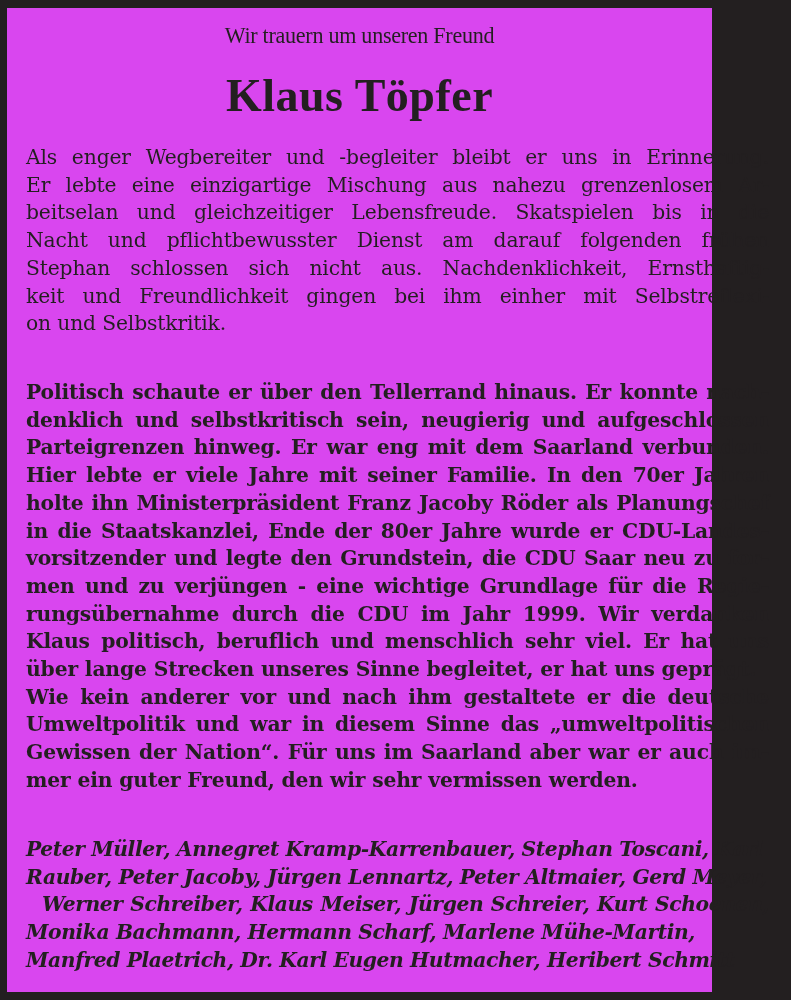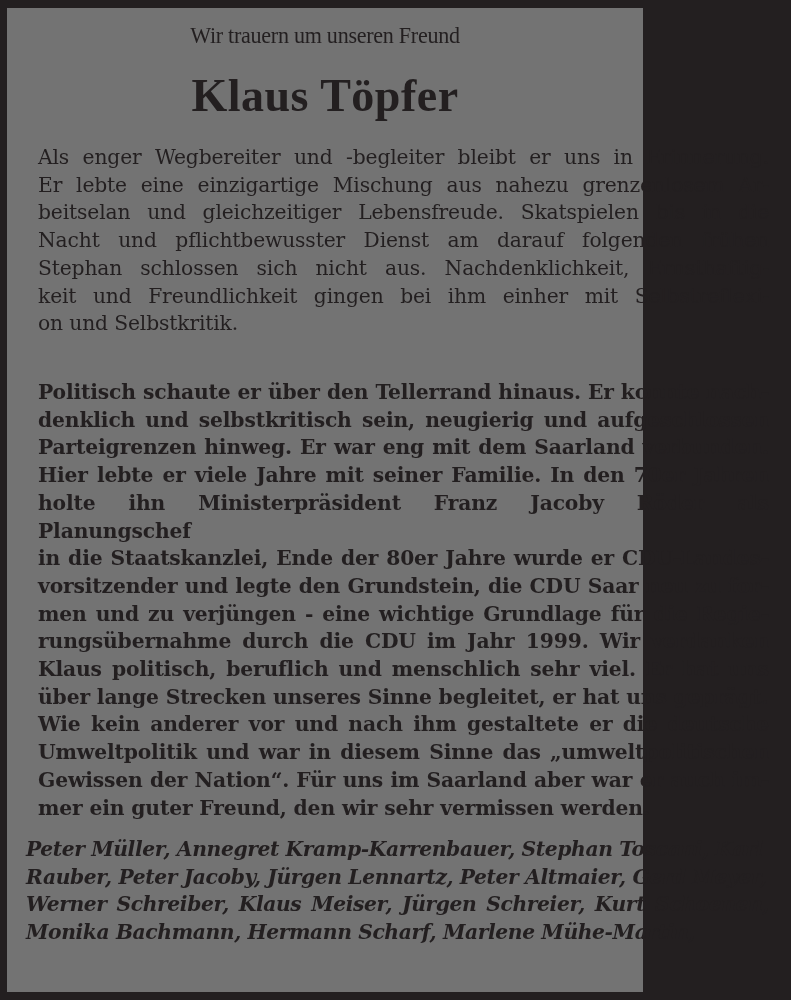--- a/index.html
+++ b/index.html
@@ -1,20 +1,20 @@
 <!DOCTYPE html>
 <html><head>
   <meta charset="utf-8">
   <style>
     html, body { margin: 0; padding: 0; background: #231f20; }
     body { width: 791px; height: 1000px; overflow: hidden; }
     .frame {
       position: absolute; left: 7px; top: 8px;
-      width: 636px; height: 984px;
-      background: #737373;
+      width: 705px; height: 984px;
+      background: #d946ef;
       box-sizing: border-box;
       color: #231f20;
     }
     .intro {
       position: absolute; left: 0; right: 0; top: 14px;
       text-align: center;
       font-family: "Liberation Serif", "DejaVu Serif", serif;
       font-size: 24px;
       letter-spacing: -0.3px;
       transform: scaleX(0.92);
@@ -29,35 +29,35 @@
       letter-spacing: 0.5px;
     }
     .body-text {
       position: absolute; left: 19px; width: 743px;
       font-family: "DejaVu Serif", "Liberation Serif", serif;
       font-size: 20.3px;
       line-height: 27.7px;
       text-align: justify;
       letter-spacing: -0.15px;
     }
-    .body-text .line { display: block; white-space: nowrap; margin-left: 12px; }
+    .body-text .line { display: block; white-space: nowrap; }
     .body-text .line.j { text-align-last: justify; text-align: justify; white-space: normal; }
     #p1 { top: 136px; }
     #p2 { top: 371px; font-weight: bold; }
     .signers {
       position: absolute; left: 19px; width: 743px; top: 828px;
       font-family: "DejaVu Serif", "Liberation Serif", serif;
       font-style: italic;
       font-size: 20.3px;
       line-height: 27.7px;
       letter-spacing: -0.4px;
       font-weight: bold;
     }
     .signers .line { display: block; white-space: nowrap; }
-    .signers .line.j { text-align: justify; text-align-last: justify; white-space: normal; }
+    .signers .line.j { text-align: justify; text-align-last: justify; white-space: normal; margin-left: 16px; }
   </style>
 </head>
 <body>
 
 <div class="frame">
   <div class="intro">Wir trauern um unseren Freund</div>
   <div class="name">Klaus Töpfer</div>
 
   <div class="body-text" id="p1">
     <span class="line j">Als enger Wegbereiter und -begleiter bleibt er uns in Erinnerung.</span>
@@ -85,14 +85,15 @@
     <span class="line j">Umweltpolitik und war in diesem Sinne das „umweltpolitischen</span>
     <span class="line j">Gewissen der Nation“. Für uns im Saarland aber war er auch im-</span>
     <span class="line">mer ein guter Freund, den wir sehr vermissen werden.</span>
   </div>
 
   <div class="signers">
     <span class="line">Peter Müller, Annegret Kramp-Karrenbauer, Stephan Toscani, Karl</span>
     <span class="line">Rauber, Peter Jacoby, Jürgen Lennartz, Peter Altmaier, Gerd Meyer,</span>
     <span class="line j">Werner Schreiber, Klaus Meiser, Jürgen Schreier, Kurt Schoenen,</span>
     <span class="line">Monika Bachmann, Hermann Scharf, Marlene Mühe-Martin,</span>
+    <span class="line">Manfred Plaetrich, Dr. Karl Eugen Hutmacher, Heribert Schmitt</span>
   </div>
 </div>
 
 </body></html>

